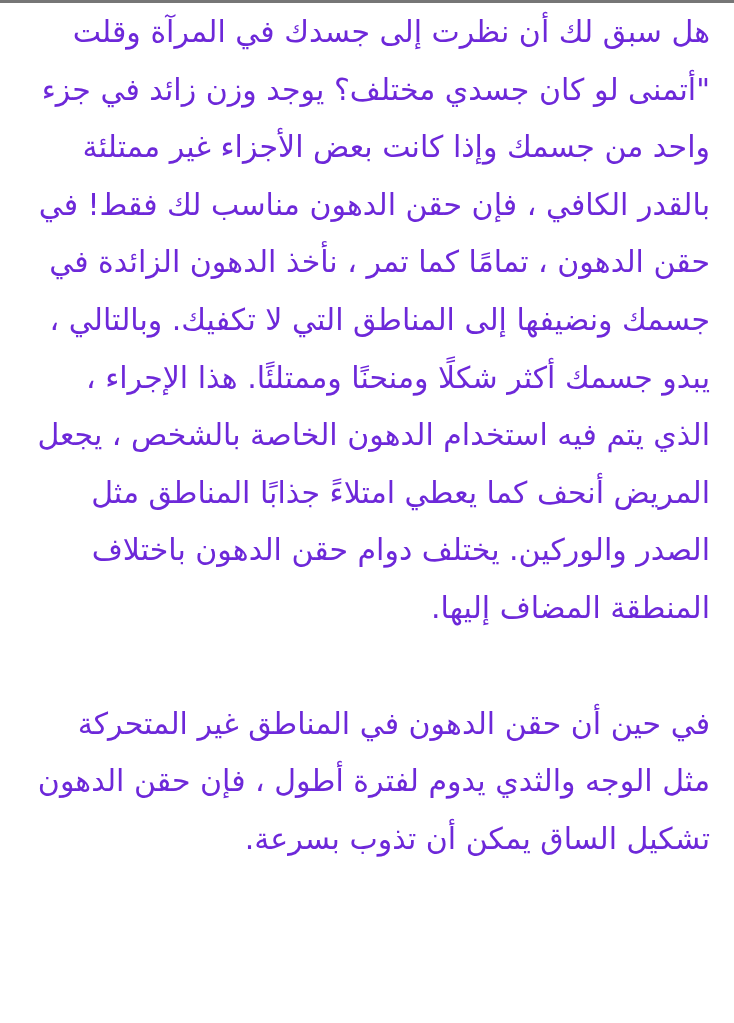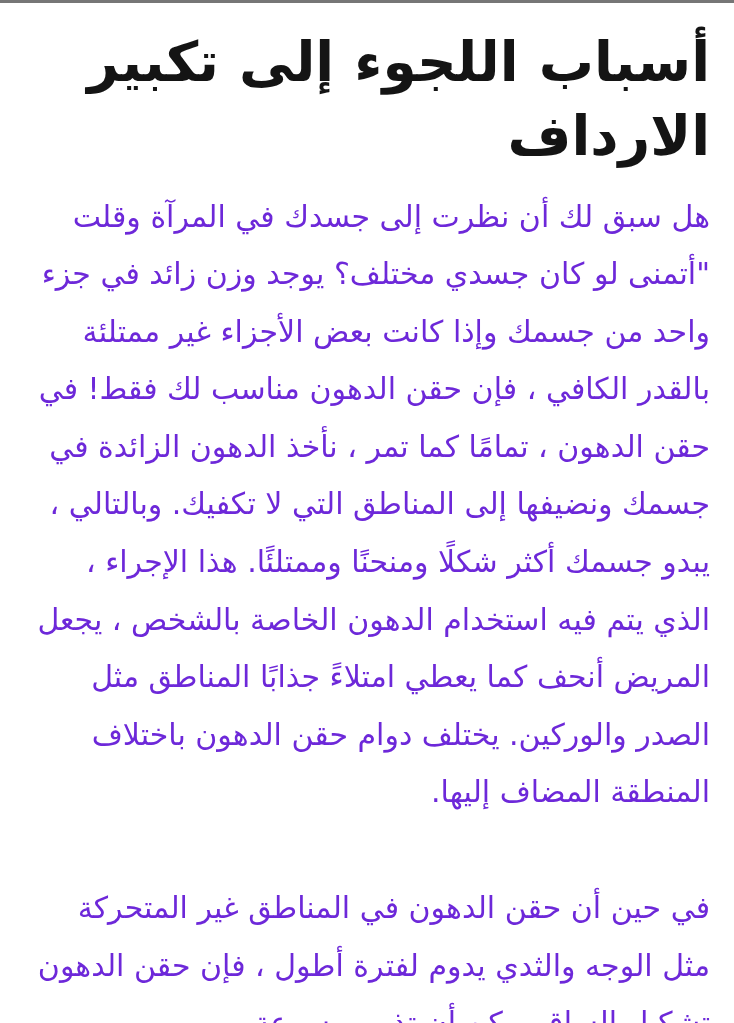--- a/index.html
+++ b/index.html
@@ -42,17 +42,16 @@
     color: #6d28d9;
     text-align: right;
   }
 </style>
 </head>
 <body>
 
 <div class="page">
   <div class="top-bar"></div>
   <main class="content">
-    <h1 class="page-title">أسباب اللجوء إلى تكبير الارداف</h1>
     <p class="body-paragraph">هل سبق لك أن نظرت إلى جسدك في المرآة وقلت "أتمنى لو كان جسدي مختلف؟ يوجد وزن زائد في جزء واحد من جسمك وإذا كانت بعض الأجزاء غير ممتلئة بالقدر الكافي ، فإن حقن الدهون مناسب لك فقط! في حقن الدهون ، تمامًا كما تمر ، نأخذ الدهون الزائدة في جسمك ونضيفها إلى المناطق التي لا تكفيك. وبالتالي ، يبدو جسمك أكثر شكلًا ومنحنًا وممتلئًا. هذا الإجراء ، الذي يتم فيه استخدام الدهون الخاصة بالشخص ، يجعل المريض أنحف كما يعطي امتلاءً جذابًا المناطق مثل الصدر والوركين. يختلف دوام حقن الدهون باختلاف المنطقة المضاف إليها.</p>
     <p class="body-paragraph">في حين أن حقن الدهون في المناطق غير المتحركة مثل الوجه والثدي يدوم لفترة أطول ، فإن حقن الدهون تشكيل الساق يمكن أن تذوب بسرعة.</p>
   </main>
 </div>
 
 </body></html>

